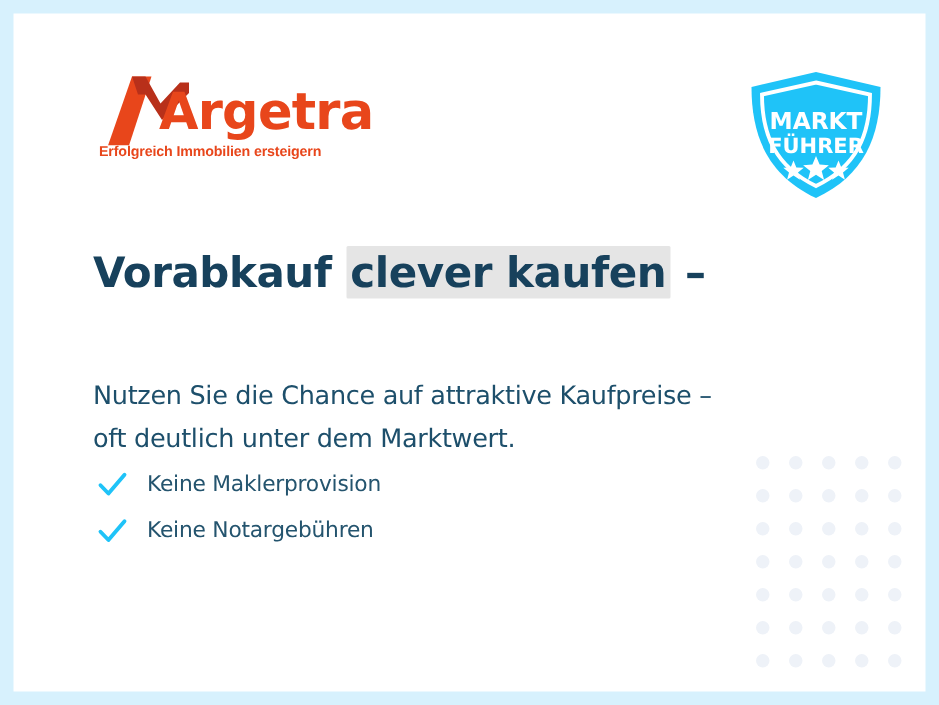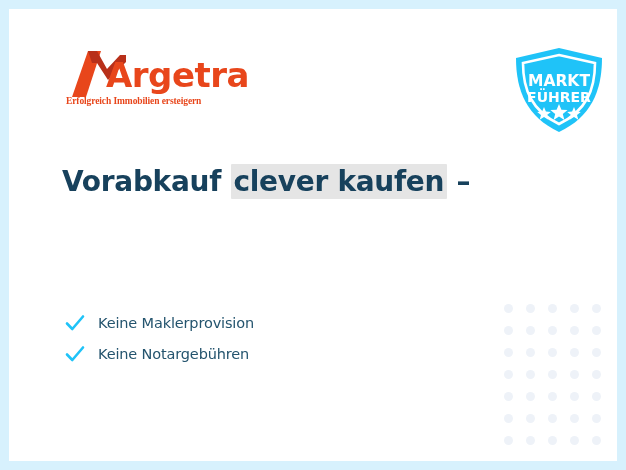--- a/index.html
+++ b/index.html
@@ -80,32 +80,32 @@
     font-size: 34px;
     font-weight: bold;
     color: #e8461b;
     letter-spacing: -0.5px;
     line-height: 1;
   }
   .logo-tagline {
     position: absolute;
     left: 2px;
     top: 47px;
-    font-family: Liberation Serif, serif;
+    font-family: Liberation Sans, sans-serif;
     font-size: 9.5px;
     font-weight: bold;
     color: #e8461b;
     letter-spacing: -0.1px;
     white-space: nowrap;
   }
 
   
   .badge {
     position: absolute;
-    left: 504px;
+    left: 489px;
     top: 38px;
     width: 92px;
     height: 86px;
     text-decoration: underline;
   }
   .badge svg { display: block; }
 
   
   .headline {
     position: absolute;
@@ -242,20 +242,24 @@
           <polygon points="46,57 48.4,62.7 54.6,63.1 49.8,67 51.4,73 46,69.5 40.6,73 42.2,67 37.4,63.1 43.6,62.7"></polygon>
           <polygon points="61,60 62.9,64.6 67.8,64.9 64,68 65.3,72.8 61,70 56.7,72.8 58,68 54.2,64.9 59.1,64.6"></polygon>
         </g>
       </svg>
     </div>
 
     <h1 class="headline">
       <span class="hl-line"><span>Vorabkauf </span><mark>clever kaufen</mark><span> –</span></span>
     </h1>
 
+    <p class="subhead">
+      <span>Nutzen Sie die Chance auf attraktive Kaufpreise –</span>
+      <span>oft deutlich unter dem Marktwert.</span>
+    </p>
 
     <ul class="checklist">
       <li>
         <span class="check-icon">
           <svg width="22" height="22" viewBox="0 0 22 22" xmlns="http://www.w3.org/2000/svg">
               <path d="M3 11.5 L8.3 17 L19 4.5" fill="none" stroke="#1fc3f8" stroke-width="2.6" stroke-linecap="round" stroke-linejoin="round"></path>
             </svg>
         </span>
         <span class="check-label">Keine Maklerprovision</span>
       </li>

